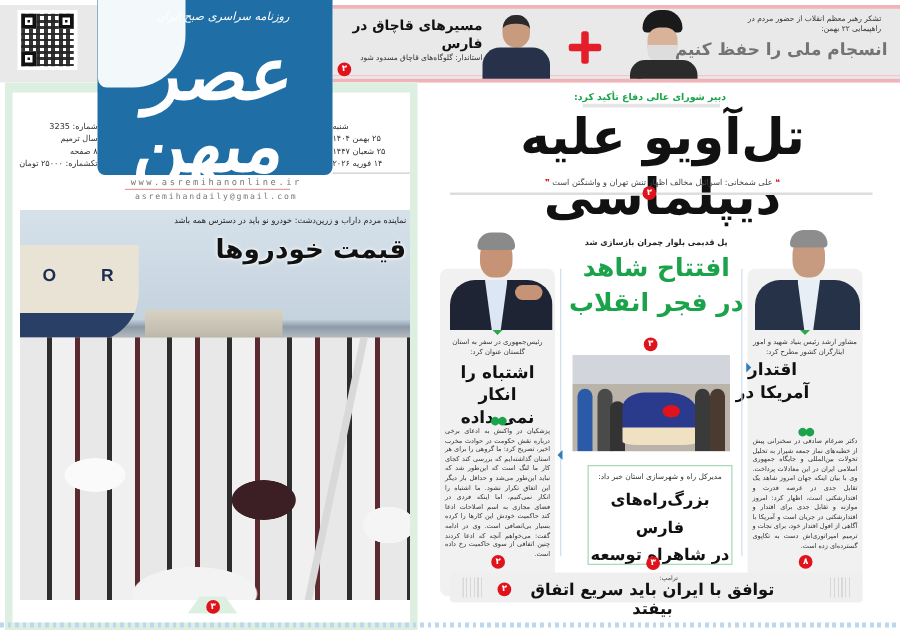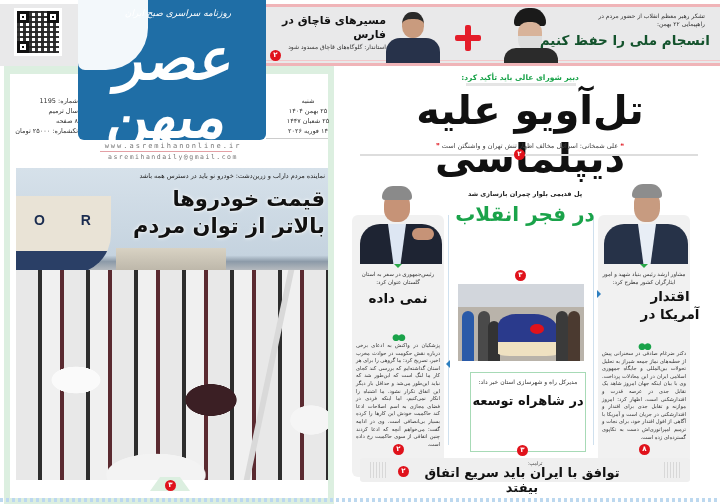--- a/index.html
+++ b/index.html
@@ -21,21 +21,21 @@
 
   
   .logo { left: 78px; top: 0; width: 188px; height: 140px; background: #1f6ea6; border-radius: 0 0 6px 6px; overflow: hidden; }
   .logo-tagline { position:absolute; top: 8px; left: 40px; width: 120px; text-align:center; color:#fff; font-family:"DejaVu Serif", serif; font-style: italic; font-size: 9px; }
   .logo-name { position:absolute; top: 30px; left: 0; width: 100%; text-align:center; color:#fff; font-family:"DejaVu Serif", serif; font-weight:bold; font-size: 58px; line-height: 1; letter-spacing: -2px; transform: skewX(-8deg); }
   .logo-map { position:absolute; left: 0; top: 0; width: 70px; height: 70px; background: #fff; border-radius: 0 0 60% 10%; opacity: .95; }
 
   
   .frame { left: 4px; top: 66px; width: 330px; height: 438px; border: 6px solid #dcefe0; border-top: 8px solid #dcefe0; background: #fff; }
   .issue-info { left: 12px; top: 96px; width: 66px; font-size: 6.5px; line-height: 10px; color: #333; text-align: right; }
-  .date-info { left: 276px; top: 96px; width: 64px; font-size: 6.5px; line-height: 10px; color: #333; text-align: center; }
+  .date-info { left: 266px; top: 96px; width: 64px; font-size: 6.5px; line-height: 10px; color: #333; text-align: left; }
   .date-rule { left: 266px; top: 138px; width: 62px; height: 1px; background: #ccc; }
   .site-url { left: 98px; top: 142px; width: 150px; text-align: center; font-size: 7px; letter-spacing: 2px; color: #777; direction: ltr; font-family: "DejaVu Sans Mono", monospace; }
   .site-rule { left: 100px; top: 151px; width: 132px; height: 1px; background: #e3a0a5; }
   .site-email { left: 98px; top: 153px; width: 150px; text-align: center; font-size: 6.5px; letter-spacing: 1.5px; color: #777; direction: ltr; font-family: "DejaVu Sans Mono", monospace; }
 
   
   .car-photo { left: 16px; top: 168px; width: 312px; height: 312px; overflow: hidden;
     background:
       linear-gradient(180deg, #d6e1ea 0%, #c5d3df 28%, #8c9aa8 30%, #c9c9c9 34%, #bfbfbf 100%); }
   .car-photo .ship { position:absolute; left:0; top:28px; width:95px; height:78px; background: linear-gradient(180deg,#e9e3d6 0 70%, #2a3f66 70% 100%); border-radius: 0 0 40px 0; }
@@ -53,21 +53,21 @@
   .car-kicker { left: 20px; top: 172px; width: 305px; font-size: 6.5px; color: #222; text-align: right; }
   .car-title { left: 60px; top: 186px; width: 265px; font-size: 21px; font-weight: bold; line-height: 27px; color: #111; text-align: right; text-shadow: 0 0 4px rgba(255,255,255,.9), 0 0 2px #fff; }
   .page-badge { width: 11px; height: 11px; border-radius: 50%; background: #e0121b; color: #fff; font-size: 7px; line-height: 11px; text-align: center; font-weight: bold; }
   .car-badge-notch { left: 150px; top: 477px; width: 40px; height: 14px; background: #dcefe0; clip-path: polygon(25% 0,75% 0,100% 100%,0 100%); }
 
   
   .wave { left: 0; top: 498px; width: 720px; height: 4px; background: repeating-linear-gradient(90deg, #bcd8ef 0 3px, transparent 3px 6px); }
 
   
   .top-right-kicker { left: 585px; top: 12px; width: 120px; font-size: 6px; line-height: 8px; color: #333; text-align: right; }
-  .top-right-title { left: 520px; top: 32px; width: 190px; font-size: 13.5px; font-weight: bold; color: #14532d; text-align: right; }
+  .top-right-title { left: 520px; top: 32px; width: 190px; font-size: 13.5px; font-weight: bold; color: #737373; text-align: right; }
   .leader-photo { left: 500px; top: 8px; width: 62px; height: 55px; }
   .leader-photo .turban { position:absolute; left:14px; top:0; width:32px; height:18px; background:#1a1a1a; border-radius: 16px 16px 4px 4px; }
   .leader-photo .face { position:absolute; left:18px; top:14px; width:24px; height:24px; background:#d8b39a; border-radius: 40%; }
   .leader-photo .beard { position:absolute; left:18px; top:28px; width:24px; height:16px; background:#ddd; border-radius: 0 0 12px 12px; }
   .leader-photo .robe { position:absolute; left:4px; top:40px; width:54px; height:15px; background:#2b2b2b; border-radius: 12px 12px 0 0; }
   .plus-icon { left: 455px; top: 25px; width: 26px; height: 26px; }
   .plus-icon::before, .plus-icon::after { content:""; position:absolute; background:#e41d2a; border-radius: 2px; }
   .plus-icon::before { left: 10px; top: 0; width: 6px; height: 26px; }
   .plus-icon::after { left: 0; top: 10px; width: 26px; height: 6px; }
   .gov-photo { left: 384px; top: 8px; width: 58px; height: 55px; }
@@ -166,21 +166,21 @@
 
 <div class="abs frame"></div>
 
 <div class="abs logo">
   <div class="logo-map"></div>
   <div class="logo-tagline">روزنامه سراسری صبح ایران</div>
   <div class="logo-name">عصر میهن</div>
 </div>
 
 <div class="abs issue-info">
-  <div>شماره: 1195</div>
+  <div>شماره: 3235</div>
   <div>سال ترمیم</div>
   <div>۸ صفحه</div>
   <div>تکشماره: ۲۵۰۰۰ تومان</div>
 </div>
 <div class="abs date-info">
   <div>شنبه</div>
   <div>۲۵ بهمن ۱۴۰۴</div>
   <div>۲۵ شعبان ۱۴۴۷</div>
   <div>۱۴ فوریه ۲۰۲۶</div>
 </div>
@@ -193,92 +193,94 @@
 <div class="abs car-photo">
   <div class="ship"></div>
   <div class="ship-text">O R</div>
   <div class="terminal"></div>
   <div class="cars"></div>
   <div class="lane"></div>
 </div>
 <div class="abs car-kicker">نماینده مردم داراب و زرین‌دشت: خودرو نو باید در دسترس همه باشد</div>
 <div class="abs car-title">
   <div>قیمت خودروها</div>
-  <div>بالاتر از توان مردم</div>
 </div>
 <div class="abs car-badge-notch"></div>
 <div class="abs page-badge" style="left:165px;top:480px">۳</div>
 
-<div class="abs main-kicker">دبیر شورای عالی باید تأکید کرد:</div>
+<div class="abs main-kicker">دبیر شورای عالی دفاع تأکید کرد:</div>
 <div class="abs main-kicker-rule"></div>
 <div class="abs main-title">تل‌آویو علیه دیپلماسی</div>
 <div class="abs main-sub">
   <span class="quote-mark">❝</span>
   <span>علی شمخانی: اسرائیل مخالف اظهار تنش تهران و واشنگتن است</span>
   <span class="quote-mark">❞</span>
 </div>
 <div class="abs main-rule"></div>
 <div class="abs page-badge" style="left:514px;top:149px">۲</div>
 
 <div class="abs card card-right"></div>
 <div class="abs adviser-photo">
   <div class="suit"></div>
   <div class="shirt"></div>
   <div class="face"></div>
   <div class="hair"></div>
 </div>
 <div class="abs green-tri" style="left:640px;top:264px"></div>
 <div class="abs card-kicker" style="left:600px;top:270px;width:88px">مشاور ارشد رئیس بنیاد شهید و امور ایثارگران کشور مطرح کرد:</div>
-<div class="abs card-title" style="left:624px;top:287px;width:92px">
+<div class="abs card-title" style="left:572px;top:287px;width:92px">
   <div>اقتدار</div>
   <div>آمریکا در</div>
 </div>
 <div class="abs card-dots" style="left:598px;top:342px;width:92px">●●</div>
 <div class="abs card-body" style="left:602px;top:350px;width:84px">دکتر ضرغام صادقی در سخنرانی پیش از خطبه‌های نماز جمعه شیراز به تحلیل تحولات بین‌المللی و جایگاه جمهوری اسلامی ایران در این معادلات پرداخت. وی با بیان اینکه جهان امروز شاهد یک تقابل جدی در عرصه قدرت و اقتدارشکنی است، اظهار کرد: امروز موازنه و تقابل جدی برای اقتدار و اقتدارشکنی در جریان است و آمریکا با آگاهی از افول اقتدار خود، برای نجات و ترمیم امپراتوری‌اش دست به تکاپوی گسترده‌ای زده است.</div>
 <div class="abs page-badge" style="left:639px;top:444px">۸</div>
 <div class="abs side-chev" style="left:597px;top:290px"></div>
 
 <div class="abs col-divider" style="left:593px;top:215px;height:230px"></div>
 
 <div class="abs shahed-kicker">پل قدیمی بلوار چمران بازسازی شد</div>
 <div class="abs shahed-title">
+  <div>افتتاح شاهد</div>
   <div>در فجر انقلاب</div>
 </div>
 <div class="abs page-badge" style="left:515px;top:270px">۳</div>
 <div class="abs unveil-photo">
   <div class="p" style="left:4px;background:#2a5aa8"></div>
   <div class="p" style="left:20px;background:#4a4a4a"></div>
   <div class="p" style="left:30px;height:40px;background:#333"></div>
   <div class="cloth"></div>
   <div class="base"></div>
   <div class="ribbon"></div>
   <div class="p" style="left:98px;background:#3a3a3a"></div>
   <div class="p" style="left:110px;background:#4b3a30"></div>
 </div>
 
 <div class="abs roads-box"></div>
 <div class="abs roads-kicker">مدیرکل راه و شهرسازی استان خبر داد:</div>
 <div class="abs roads-title">
+  <div>بزرگ‌راه‌های فارس</div>
   <div>در شاهراه توسعه</div>
 </div>
 <div class="abs page-badge" style="left:517px;top:445px">۳</div>
 
 <div class="abs col-divider" style="left:448px;top:215px;height:230px"></div>
 
 <div class="abs card card-mid"></div>
 <div class="abs pres-photo">
   <div class="suit"></div>
   <div class="shirt"></div>
   <div class="face"></div>
   <div class="hair"></div>
   <div class="hand"></div>
 </div>
 <div class="abs green-tri" style="left:394px;top:264px"></div>
 <div class="abs card-kicker" style="left:356px;top:270px;width:84px">رئیس‌جمهوری در سفر به استان گلستان عنوان کرد:</div>
 <div class="abs card-title" style="left:352px;top:289px;width:92px">
+  <div>اشتباه را انکار</div>
   <div>نمی داده</div>
 </div>
 <div class="abs card-dots" style="left:352px;top:333px;width:92px">●●</div>
 <div class="abs card-body" style="left:356px;top:342px;width:84px">پزشکیان در واکنش به ادعای برخی درباره نقش حکومت در حوادث مخرب اخیر، تصریح کرد: ما گروهی را برای هر استان گذاشته‌ایم که بررسی کند کجای کار ما لنگ است که این‌طور شد که نباید این‌طور می‌شد و حداقل بار دیگر این اتفاق تکرار نشود. ما اشتباه را انکار نمی‌کنیم، اما اینکه فردی در فضای مجازی به اسم اصلاحات ادعا کند حاکمیت خودش این کارها را کرده بسیار بی‌انصافی است. وی در ادامه گفت: می‌خواهم آنچه که ادعا کردند چنین اتفاقی از سوی حاکمیت رخ داده است.</div>
 <div class="abs page-badge" style="left:393px;top:444px">۲</div>
 <div class="abs side-chev" style="left:446px;top:360px;transform:rotate(180deg)"></div>
 
 <div class="abs bottom-bar">
   <div class="grill-l"></div>
   <div class="grill-r"></div>

